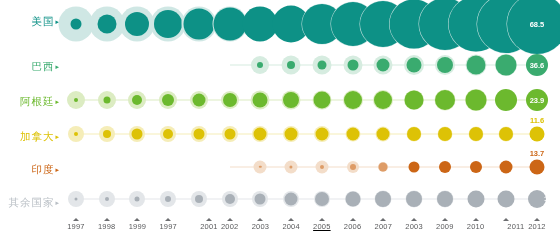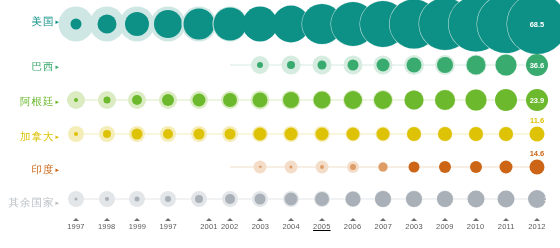--- a/index.html
+++ b/index.html
@@ -251,21 +251,21 @@
       <div class="pt" style="left: 321.867px; width: 4px; height: 4px; background: rgb(204, 102, 22); opacity: 0.55;"></div>
       <div class="halo" style="left: 352.6px; width: 12px; height: 12px; background: rgb(243, 221, 201);"></div>
       <div class="pt" style="left: 352.6px; width: 6px; height: 6px; background: rgb(204, 102, 22); opacity: 0.55;"></div>
       <div class="halo" style="left: 383.333px; width: 10px; height: 10px; background: rgb(243, 221, 201);"></div>
       <div class="pt" style="left: 383.333px; width: 9px; height: 9px; background: rgb(204, 102, 22); opacity: 0.55;"></div>
       <div class="pt" style="left: 414.067px; width: 11px; height: 11px; background: rgb(204, 102, 22);"></div>
       <div class="pt" style="left: 444.8px; width: 12px; height: 12px; background: rgb(204, 102, 22);"></div>
       <div class="pt" style="left: 475.533px; width: 12px; height: 12px; background: rgb(204, 102, 22);"></div>
       <div class="pt" style="left: 506.267px; width: 13px; height: 13px; background: rgb(204, 102, 22);"></div>
       <div class="pt" style="left: 537px; width: 15px; height: 15px; background: rgb(204, 102, 22);"></div>
-      <div class="val-above" style="left: 537px; top: -1.5px; color: rgb(204, 102, 22);">14.6</div>
+      <div class="val-above" style="left: 537px; top: -1.5px; color: rgb(204, 102, 22);">13.7</div>
     </div>
     <div class="row" style="top: 183px; height: 32px;">
       <div class="baseline" style="left: 76px; width: 461px; background: rgb(227, 230, 233);"></div>
       <div class="label-box">
         <div class="row-label" style="color: rgb(184, 190, 196);"><span>其余国家</span><span class="arrow">▸</span></div>
       </div>
       <div class="halo" style="left: 76px; width: 16px; height: 16px; background: rgb(227, 230, 233);"></div>
       <div class="pt" style="left: 76px; width: 3px; height: 3px; background: rgb(169, 176, 183);"></div>
       <div class="halo" style="left: 106.733px; width: 16px; height: 16px; background: rgb(227, 230, 233);"></div>
       <div class="pt" style="left: 106.733px; width: 4px; height: 4px; background: rgb(169, 176, 183);"></div>
@@ -346,21 +346,21 @@
         <div class="yr">2003</div>
       </div>
       <div class="tick" style="left: 444.8px;">
         <div class="tri"></div>
         <div class="yr">2009</div>
       </div>
       <div class="tick" style="left: 475.533px;">
         <div class="tri"></div>
         <div class="yr">2010</div>
       </div>
-      <div class="tick" style="left: 506.267px;">
+      <div class="tick" style="left: 506.267px; text-align: right;">
         <div class="tri"></div>
         <div class="yr">2011</div>
       </div>
       <div class="tick" style="left: 537px;">
         <div class="tri"></div>
         <div class="yr">2012</div>
       </div>
     </div>
   </div>
 

